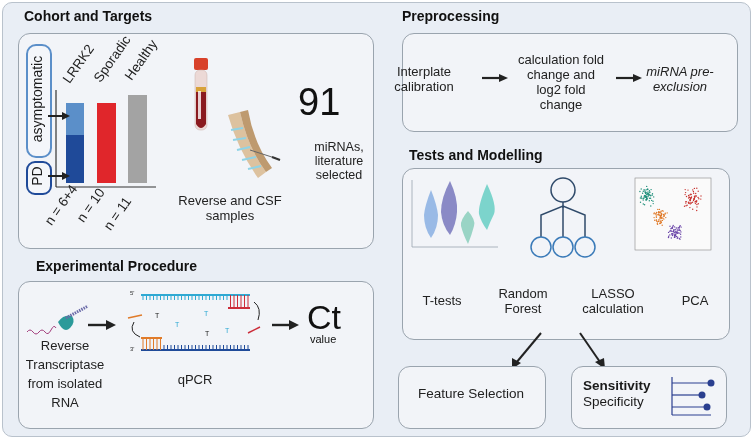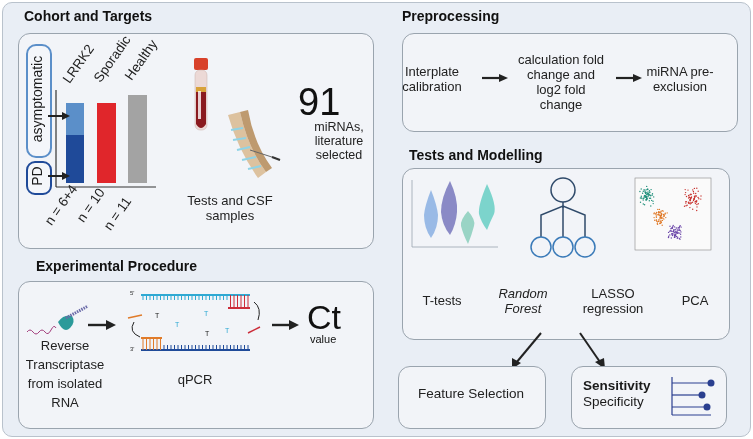--- a/index.html
+++ b/index.html
@@ -63,23 +63,23 @@
     <line x1="231" y1="130" x2="243" y2="128" stroke="#8fd3e6" stroke-width="2"></line>
     <line x1="233" y1="140" x2="246" y2="138" stroke="#8fd3e6" stroke-width="2"></line>
     <line x1="237" y1="150" x2="250" y2="147" stroke="#8fd3e6" stroke-width="2"></line>
     <line x1="242" y1="160" x2="256" y2="157" stroke="#8fd3e6" stroke-width="2"></line>
     <line x1="248" y1="169" x2="261" y2="166" stroke="#8fd3e6" stroke-width="2"></line>
     <line x1="250" y1="150" x2="278" y2="159" stroke="#666" stroke-width="1"></line>
     <line x1="272" y1="157" x2="280" y2="160" stroke="#333" stroke-width="2"></line>
   </g>
 </svg>
 
-<div class="txt" style="left:170px;top:193px;width:120px;">Tests and CSF samples</div>
+<div class="txt" style="left:170px;top:193px;width:120px;">Reverse and CSF samples</div>
 <div class="abs" style="left:298px;top:82px;width:86px;text-align:left;font-size:38px;line-height:40px;color:#111;">91</div>
-<div class="txt" style="left:291px;top:120px;width:96px;font-size:12.5px;line-height:14px;">miRNAs, literature selected</div>
+<div class="txt" style="left:291px;top:140px;width:96px;font-size:12.5px;line-height:14px;">miRNAs, literature selected</div>
 
 <div class="section-title" style="left:24px;top:258px;padding-left:12px;">Experimental Procedure</div>
 <div class="box" style="left:18px;top:281px;width:354px;height:146px;"></div>
 
 <svg style="left:0;top:0;" width="753" height="439">
   <g>
     <path d="M27,332 q3,-4 6,0 t6,0 t6,0 t6,-2 t5,-2" fill="none" stroke="#a33e7c" stroke-width="1"></path>
     <path d="M58,322 q6,-8 14,-6 q4,6 -2,12 q-6,6 -12,-6 Z" fill="#2b9a9a"></path>
     <path d="M66,318 l22,-12" stroke="#6a6aa8" stroke-width="3" stroke-dasharray="1.5,1"></path>
   </g>
@@ -173,23 +173,23 @@
 
 <div class="abs" style="left:130px;top:290px;font-size:6px;color:#333;">5'</div>
 <div class="abs" style="left:130px;top:346px;font-size:6px;color:#333;">3'</div>
 <div class="txt" style="left:20px;top:336px;width:90px;line-height:19px;font-size:13px;">Reverse Transcriptase from isolated RNA</div>
 <div class="txt" style="left:165px;top:372px;width:60px;">qPCR</div>
 <div class="abs" style="left:307px;top:300px;font-size:34px;line-height:34px;color:#111;">Ct</div>
 <div class="abs" style="left:310px;top:331px;font-size:11px;line-height:16px;color:#111;">value</div>
 
 <div class="section-title" style="left:402px;top:8px;">Preprocessing</div>
 <div class="box" style="left:402px;top:33px;width:334px;height:97px;"></div>
-<div class="txt" style="left:392px;top:64px;width:80px;">Interplate calibration</div>
+<div class="txt" style="left:384px;top:64px;width:80px;">Interplate calibration</div>
 <div class="txt" style="left:514px;top:52px;width:94px;">calculation fold change and log2 fold change</div>
-<div class="txt" style="left:640px;top:64px;width:80px;">miRNA pre-exclusion</div>
+<div class="txt" style="left:640px;top:64px;width:80px;font-style:italic;">miRNA pre-exclusion</div>
 <svg style="left:0;top:0;" width="753" height="439">
   <line x1="482" y1="78" x2="500" y2="78" stroke="#222" stroke-width="2.2"></line>
   <polygon points="508,78 499,74 499,82" fill="#222"></polygon>
   <line x1="616" y1="78" x2="634" y2="78" stroke="#222" stroke-width="2.2"></line>
   <polygon points="642,78 633,74 633,82" fill="#222"></polygon>
 </svg>
 
 <div class="section-title" style="left:402px;top:147px;margin-left:7px;">Tests and Modelling</div>
 <div class="box" style="left:402px;top:168px;width:326px;height:170px;"></div>
 
@@ -492,22 +492,22 @@
         <circle cx="675.1" cy="235.5" r="0.7" fill="#6a45a8"></circle>
         <circle cx="677.6" cy="230.0" r="0.7" fill="#6a45a8"></circle>
         <circle cx="669.8" cy="234.9" r="0.7" fill="#6a45a8"></circle>
         <circle cx="670.0" cy="226.3" r="0.7" fill="#6a45a8"></circle>
         <circle cx="671.9" cy="228.1" r="0.7" fill="#6a45a8"></circle>
       </g>
   </g>
 </svg>
 
 <div class="txt" style="left:402px;top:293px;width:80px;font-size:13px;">T-tests</div>
-<div class="txt" style="left:488px;top:286px;width:70px;font-size:13px;font-style:italic;">Random Forest</div>
-<div class="txt" style="left:568px;top:286px;width:90px;font-size:13px;">LASSO regression</div>
+<div class="txt" style="left:488px;top:286px;width:70px;font-size:13px;">Random Forest</div>
+<div class="txt" style="left:568px;top:286px;width:90px;font-size:13px;">LASSO calculation</div>
 <div class="txt" style="left:660px;top:293px;width:70px;font-size:13px;">PCA</div>
 
 <svg style="left:0;top:0;" width="753" height="439">
   <line x1="541" y1="333" x2="516" y2="363" stroke="#222" stroke-width="2"></line>
   <polygon points="512,369 512,358 521,363" fill="#222"></polygon>
   <line x1="580" y1="333" x2="600" y2="362" stroke="#222" stroke-width="2"></line>
   <polygon points="605,369 595,362 604,358" fill="#222"></polygon>
 </svg>
 
 <div class="box" style="left:398px;top:366px;width:146px;height:61px;"></div>

